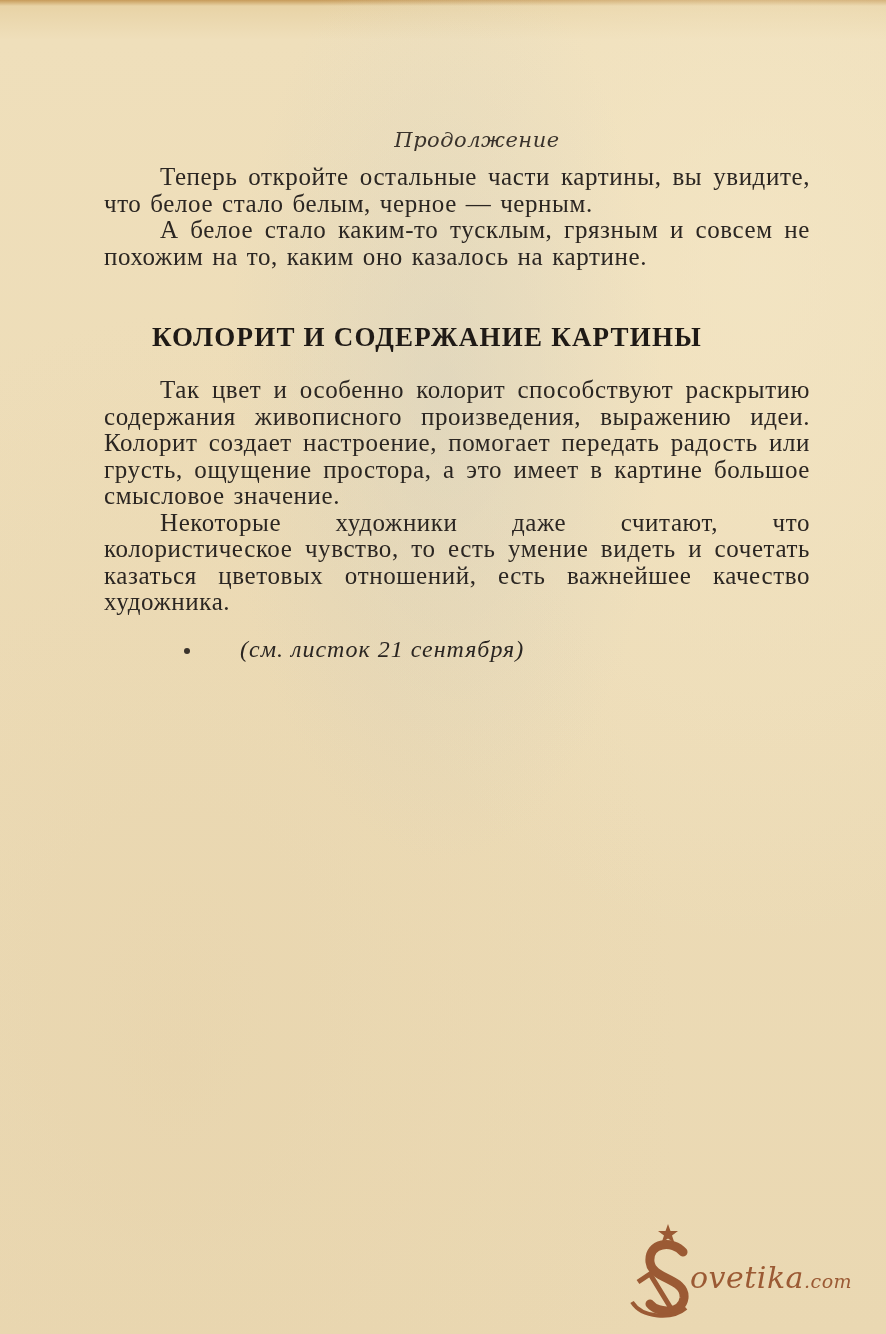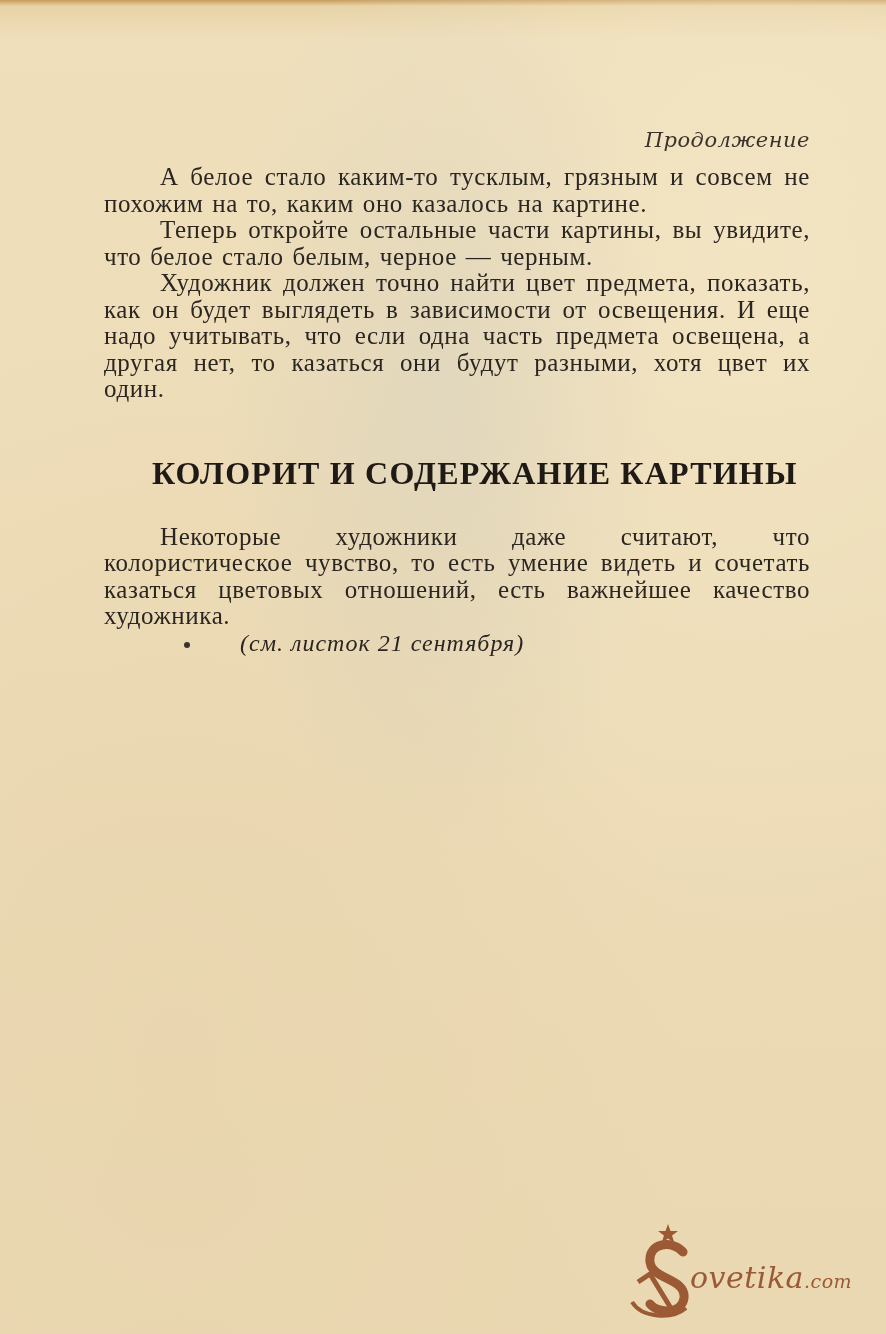--- a/index.html
+++ b/index.html
@@ -17,21 +17,21 @@
       radial-gradient(ellipse at 20% 80%, rgba(230,210,170,0.5) 0%, rgba(0,0,0,0) 50%),
       radial-gradient(ellipse at 85% 20%, rgba(245,232,200,0.6) 0%, rgba(0,0,0,0) 45%),
       linear-gradient(180deg, #c79b5a 0px, #e8d3a6 6px, #efdfbb 40px, #ead8b2 100%);
   }
   .page {
     position: absolute;
     left: 104px; top: 128px;
     width: 706px;
   }
   .running-head {
-    text-align: right;
+    text-align: center;
     font-family: "DejaVu Serif", serif;
     font-style: italic;
     font-size: 21px;
     letter-spacing: 0.5px;
     color: #3a332c;
     margin: 0 0 12px 0;
     padding-left: 40px;
   }
   .para {
     font-family: "Liberation Serif", serif;
@@ -41,30 +41,30 @@
     text-align-last: left;
     margin: 0;
     text-indent: 56px;
     letter-spacing: 0.6px;
     word-spacing: 2px;
     color: #2b2622;
   }
   .section-title {
     font-family: "Liberation Serif", serif;
     font-weight: bold;
-    font-size: 32px;
+    font-size: 27px;
     letter-spacing: 1.2px;
-    margin: 52px 0 32px 48px;
+    margin: 52px 0 24px 48px;
     color: #1f1a16;
   }
   .footnote {
     font-family: "Liberation Serif", serif;
     font-style: italic;
     font-size: 24px;
-    margin: 0 0 0 80px;
+    margin: 20px 0 0 80px;
     letter-spacing: 1px;
     color: #2b2622;
   }
   .bullet {
     display: inline-block; width: 6px; height: 6px; border-radius: 50%;
     background: #3a332c; margin-right: 50px; vertical-align: middle;
   }
   .logo {
     position: absolute; left: 628px; top: 1222px;
     width: 250px; height: 100px;
@@ -82,26 +82,26 @@
   .logo-text .dom { font-size: 19px; margin-top: 48px; }
 </style>
 </head>
 <body>
 
 <div class="paper"></div>
 
 <div class="page">
   <div class="running-head">Продолжение</div>
 
+  <p class="para">Теперь откройте остальные части картины, вы увидите, что белое стало белым, черное — черным.</p>
   <p class="para">А белое стало каким-то тусклым, грязным и совсем не похожим на то, каким оно казалось на картине.</p>
-  <p class="para">Теперь откройте остальные части картины, вы увидите, что белое стало белым, черное — черным.</p>
-  <p class="para">Художник должен точно найти цвет предмета, показать, как он будет выглядеть в зависимости от освещения. И еще надо учитывать, что если одна часть предмета освещена, а другая нет, то казаться они будут разными, хотя цвет их один.</p>
 
   <div class="section-title">КОЛОРИТ И СОДЕРЖАНИЕ КАРТИНЫ</div>
 
+  <p class="para">Так цвет и особенно колорит способствуют раскрытию содержания живописного произведения, выражению идеи. Колорит создает настроение, помогает передать радость или грусть, ощущение простора, а это имеет в картине большое смысловое значение.</p>
   <p class="para">Некоторые художники даже считают, что колористическое чувство, то есть умение видеть и сочетать казаться цветовых отношений, есть важнейшее качество художника.</p>
 
   <div class="footnote">
     <span class="bullet"></span><span>(см. листок 21 сентября)</span>
   </div>
 </div>
 
 <div class="logo">
   <svg width="80" height="100" viewBox="0 0 80 100">
     <polygon points="40,2 42.5,9 50,9 44,13.5 46.5,21 40,16.5 33.5,21 36,13.5 30,9 37.5,9" fill="#9b5a34"></polygon>

